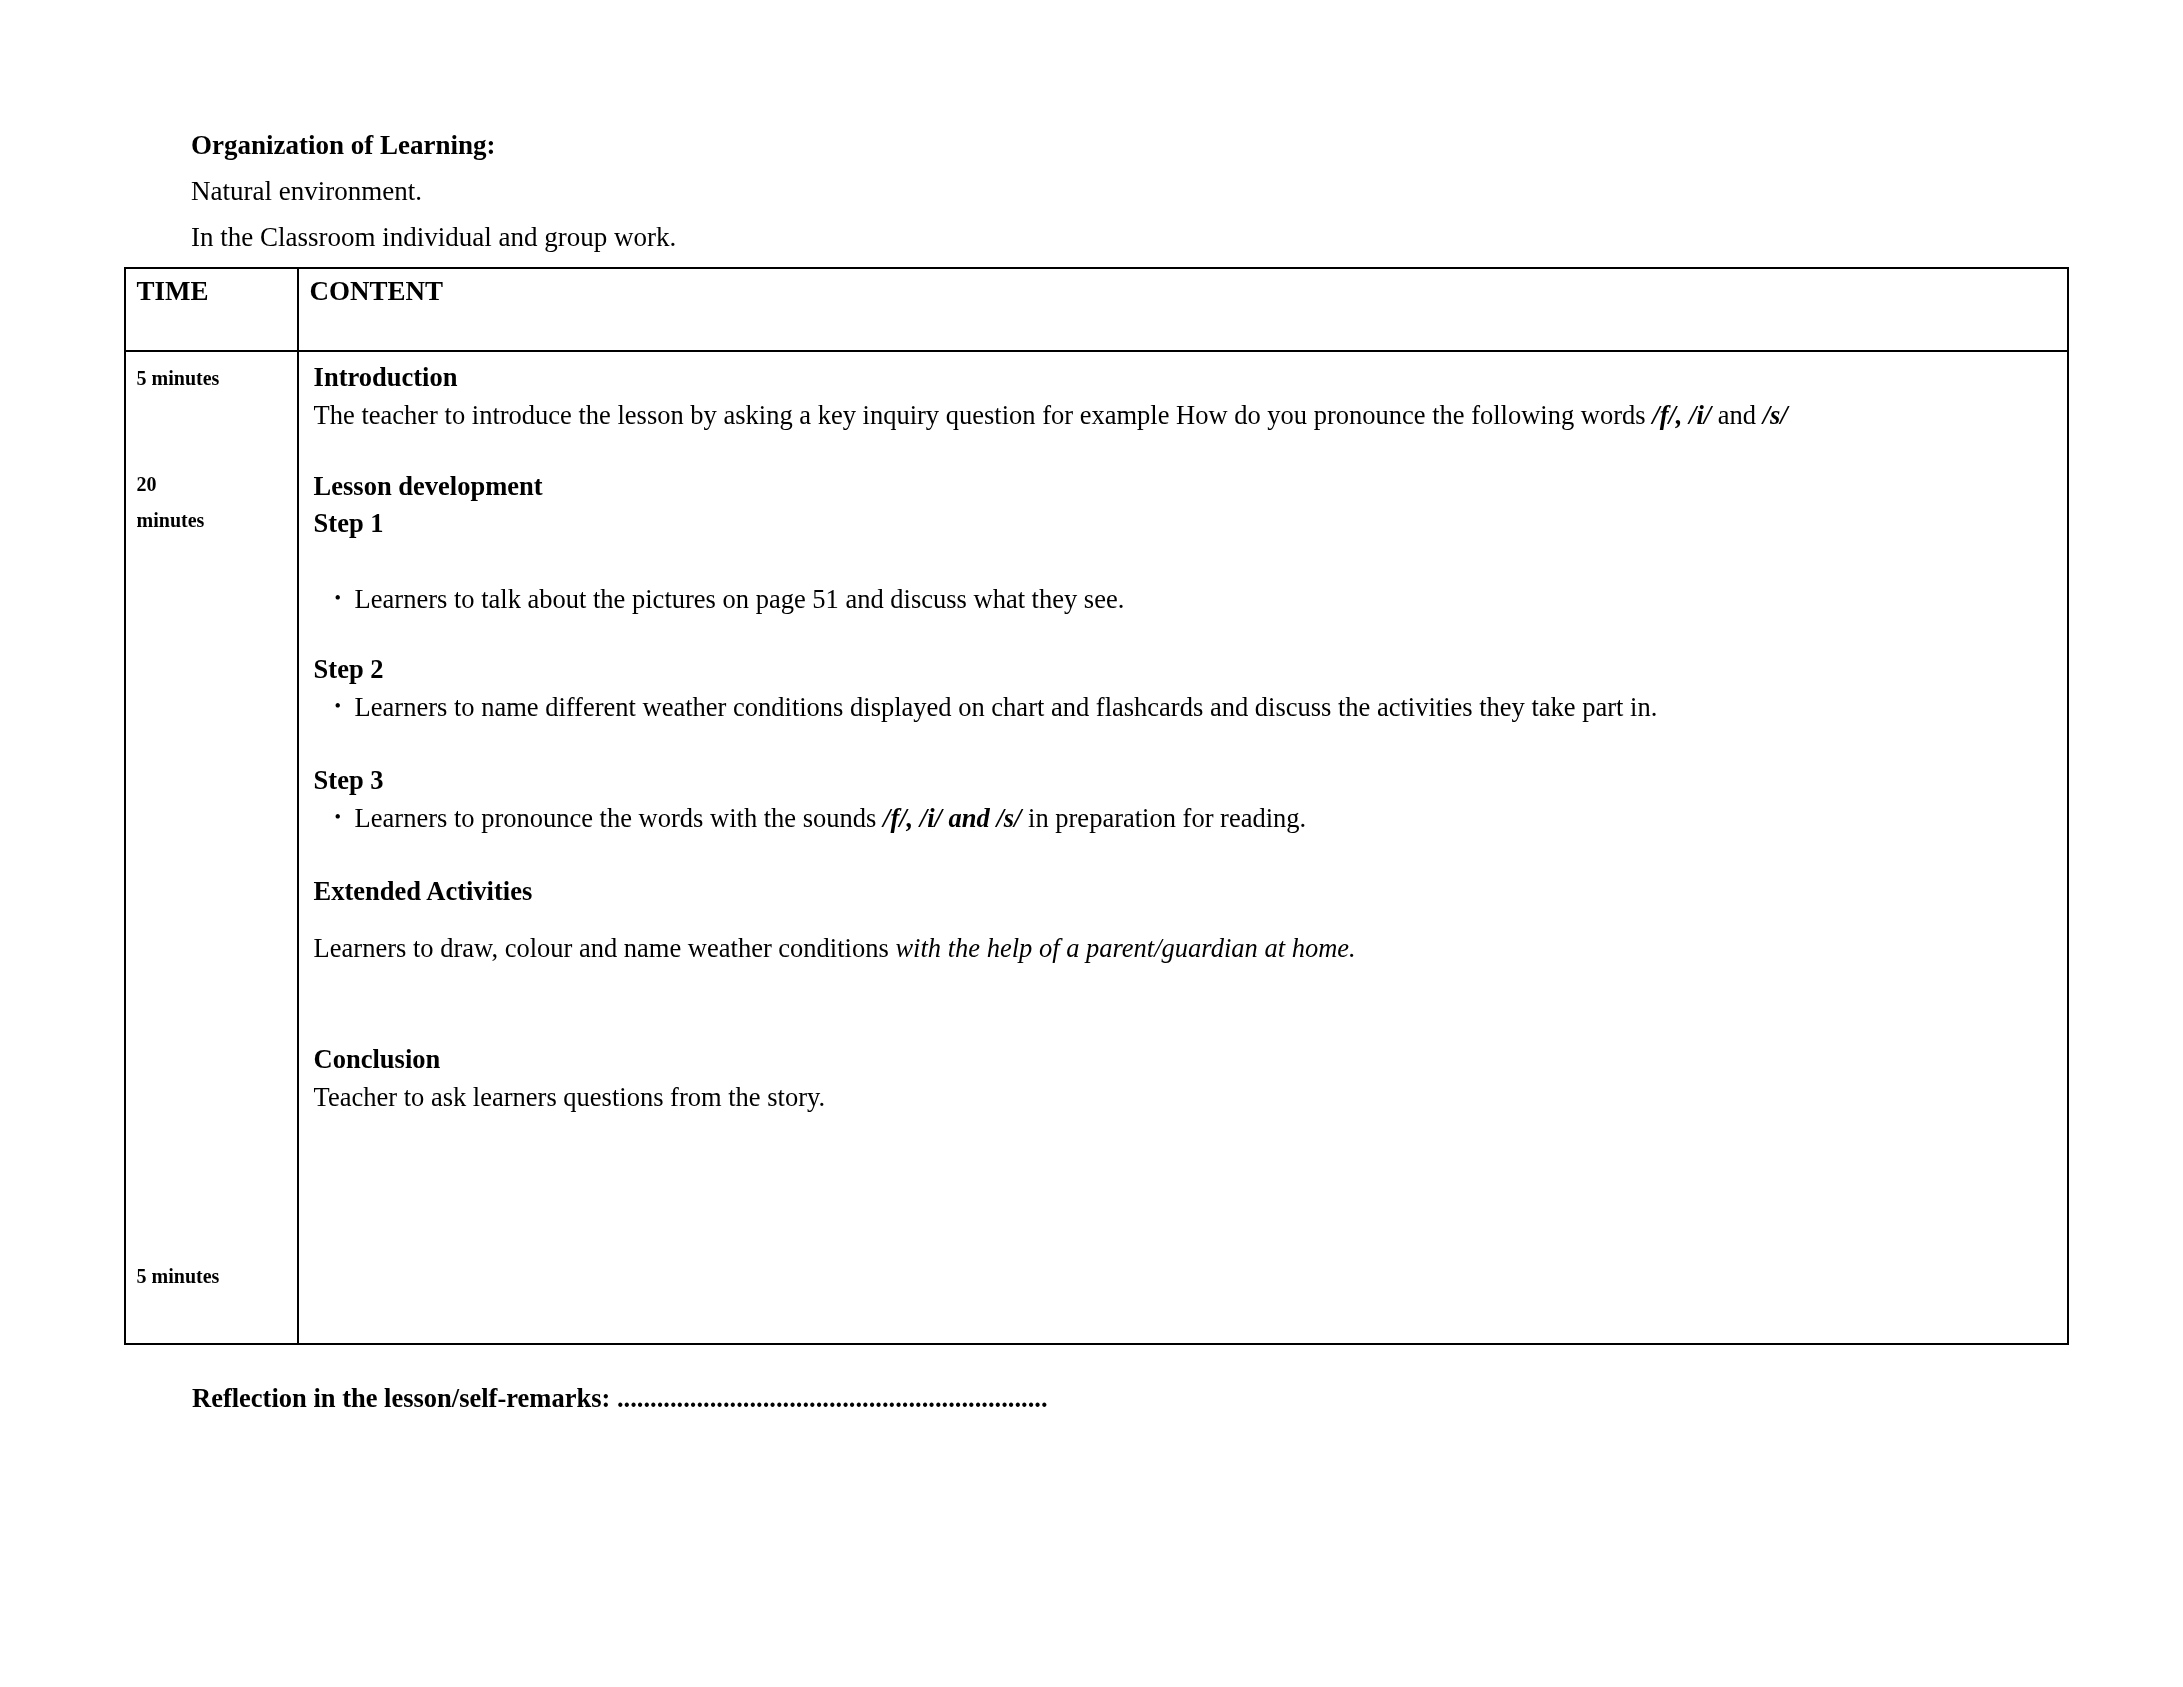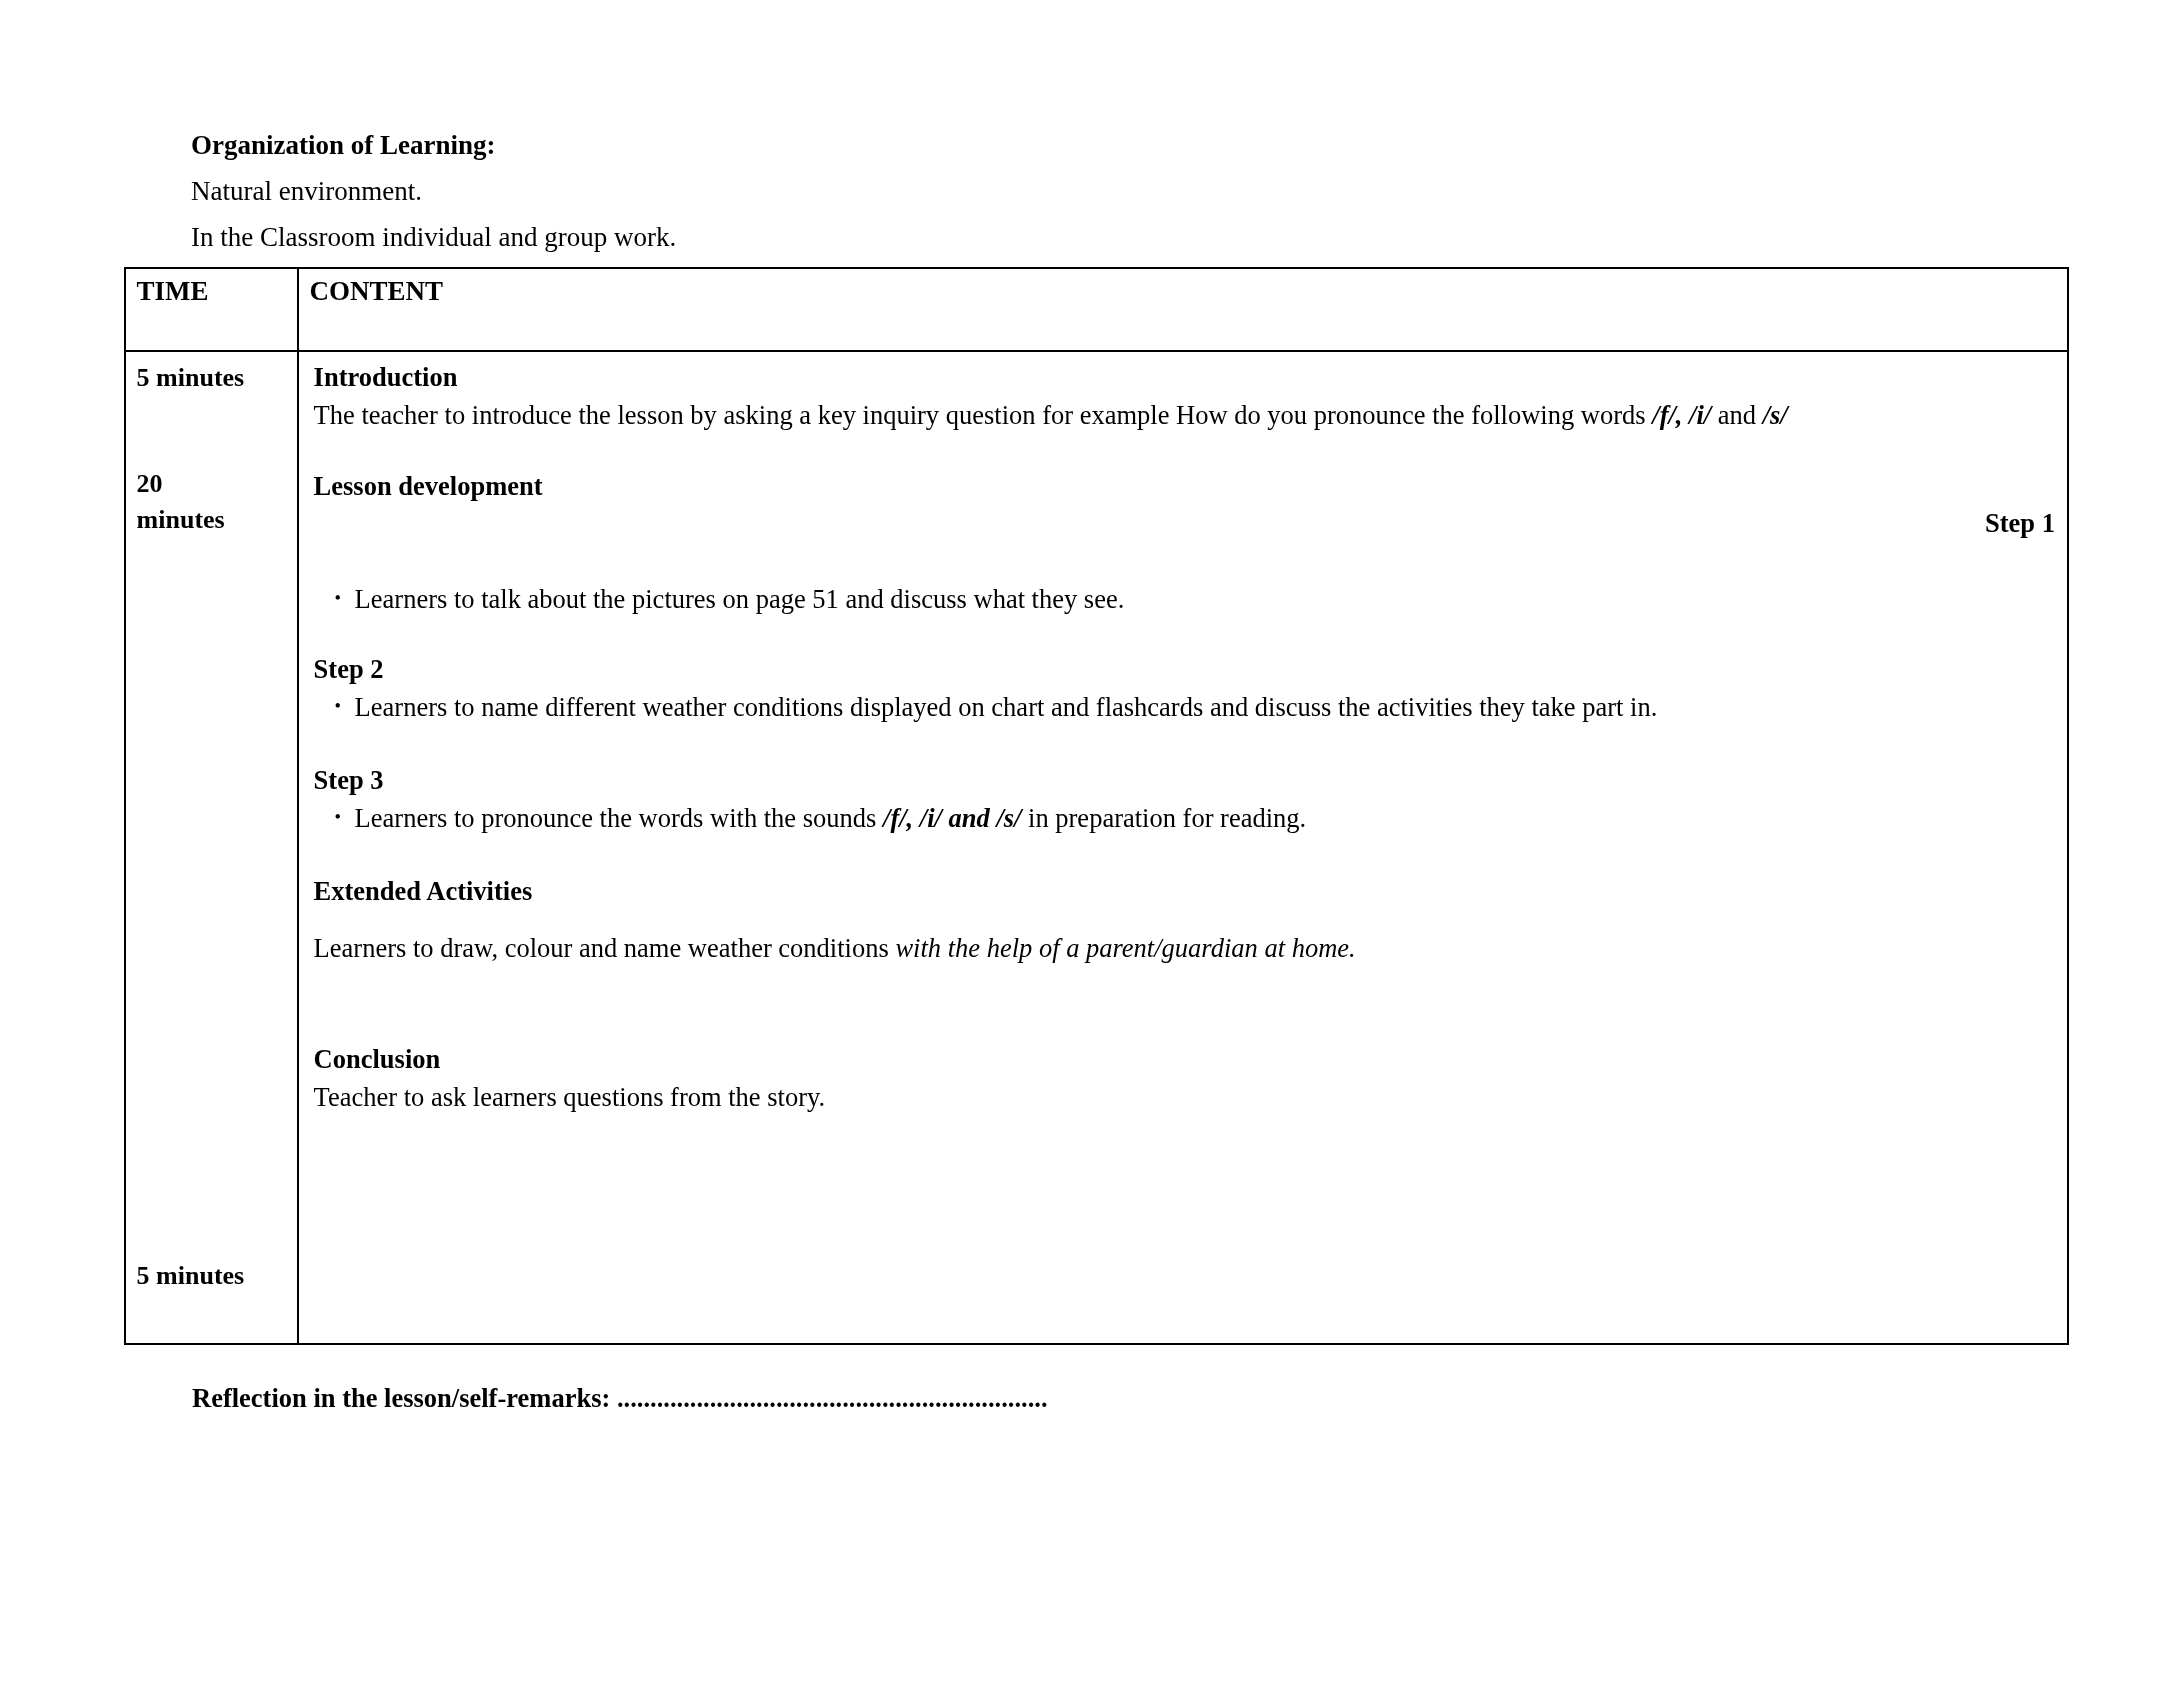--- a/index.html
+++ b/index.html
@@ -68,21 +68,21 @@
 
   
   .body-row td {
     height: 959px;
   }
 
   
   .time-stack {
     position: relative;
     height: 959px;
-    font-size: 26px;
+    font-size: 20px;
     font-weight: bold;
     line-height: 36px;
   }
   .time-item {
     position: absolute;
     left: 10.6px;
     white-space: pre-line;
   }
   .time-1 { top: 8px; }
   .time-2 { top: 114px; }
@@ -128,21 +128,21 @@
     left: -20px;
     top: -1.3px;
     font-size: 18.5px;
     line-height: 38px;
   }
 
   
   .b-intro-head      { top: 6.6px; }
   .b-intro-para      { top: 44px; }
   .b-lesson-head     { top: 116px; }
-  .b-step1-head      { top: 153px; text-align: right; }
+  .b-step1-head      { top: 153px; }
   .b-step1-list      { top: 228px; }
   .b-step2-head      { top: 299px; }
   .b-step2-list      { top: 336px; }
   .b-step3-head      { top: 410px; }
   .b-step3-list      { top: 447px; }
   .b-ext-head        { top: 521px; }
   .b-ext-para        { top: 577px; }
   .b-concl-head      { top: 689px; }
   .b-concl-para      { top: 726px; }
 

